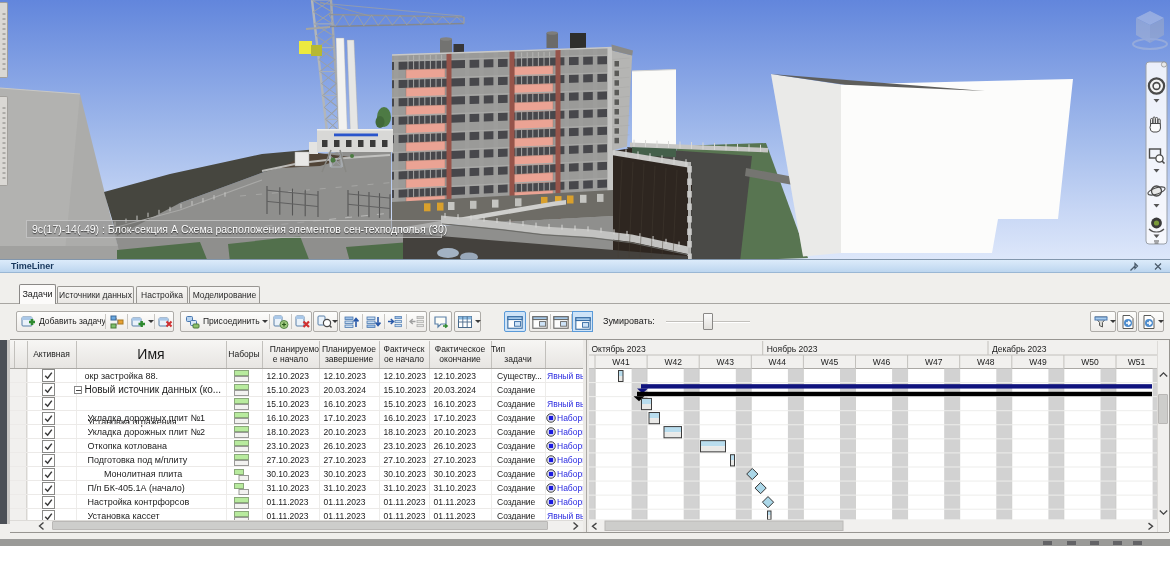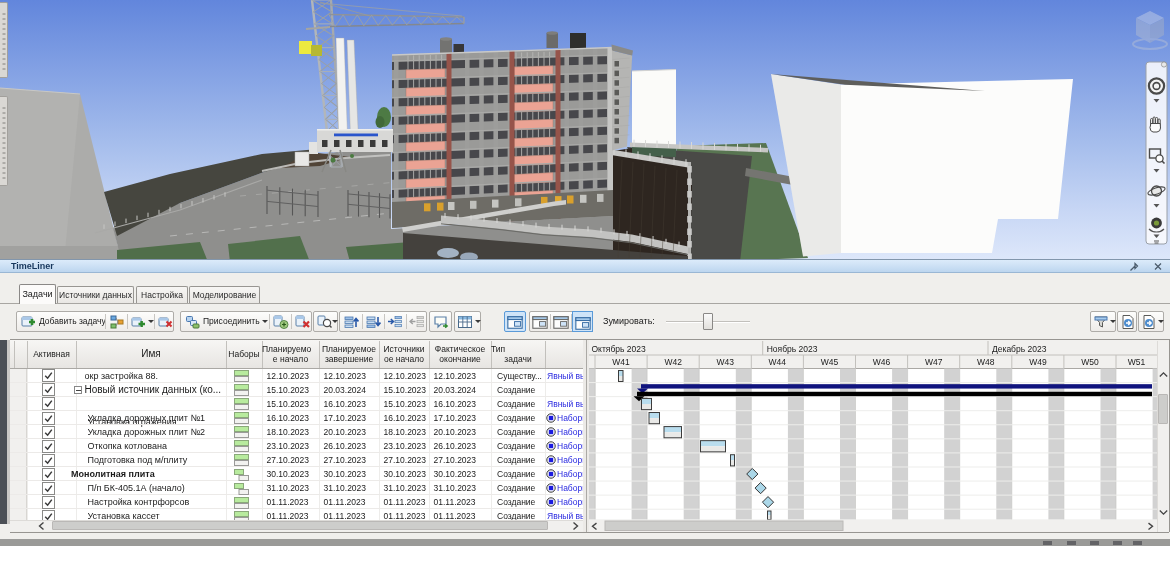--- a/index.html
+++ b/index.html
@@ -271,20 +271,21 @@
       <ellipse cx="384" cy="117" rx="7" ry="10" fill="#4d7a44"></ellipse>
       <ellipse cx="380" cy="122" rx="4.5" ry="6" fill="#41693a"></ellipse>
       <rect x="295" y="152" width="14" height="14" fill="#e8e8e6" stroke="#b0b0ae" stroke-width="0.5"></rect>
       <line x1="622" y1="160" x2="618" y2="258" stroke="#453e34" stroke-width="0.8" opacity="0.55"></line>
       <line x1="633" y1="162" x2="629" y2="258" stroke="#453e34" stroke-width="0.8" opacity="0.55"></line>
       <line x1="644" y1="164" x2="640" y2="258" stroke="#453e34" stroke-width="0.8" opacity="0.55"></line>
       <line x1="655" y1="166" x2="651" y2="258" stroke="#453e34" stroke-width="0.8" opacity="0.55"></line>
       <line x1="666" y1="168" x2="662" y2="258" stroke="#453e34" stroke-width="0.8" opacity="0.55"></line>
       <line x1="677" y1="170" x2="673" y2="258" stroke="#453e34" stroke-width="0.8" opacity="0.55"></line>
     </svg>
+<div style="position:absolute;left:26px;top:219.5px;width:416px;height:18.5px;background:rgba(150,150,150,0.62);border:1px solid rgba(215,215,215,0.6);color:#fff;font-size:10.5px;line-height:16.5px;padding-left:5px;white-space:nowrap;text-shadow:0 1px 1px rgba(40,40,40,0.9);">9с(17)-14(-49) : Блок-секция А Схема расположения элементов сен-техподполья (30)</div>
     <div style="position:absolute;left:0;top:2px;width:8px;height:76px;background:#dad8d4;border:1px solid #a2a09c;border-left:none;border-radius:0 2px 2px 0;"></div>
     <div style="position:absolute;left:0;top:96px;width:8px;height:90px;background:#dad8d4;border:1px solid #a2a09c;border-left:none;border-radius:0 2px 2px 0;"></div>
     <svg width="8" height="184" viewBox="0 0 8 184" style="position:absolute;left:0;top:2px">
       <g stroke="#6a6a66" stroke-width="0.8">
         <line x1="2.5" y1="12" x2="5.5" y2="12"></line>
         <line x1="2.5" y1="17" x2="5.5" y2="17"></line>
         <line x1="2.5" y1="22" x2="5.5" y2="22"></line>
         <line x1="2.5" y1="27" x2="5.5" y2="27"></line>
         <line x1="2.5" y1="32" x2="5.5" y2="32"></line>
         <line x1="2.5" y1="37" x2="5.5" y2="37"></line>
@@ -518,31 +519,31 @@
 <div style="position:absolute;left:0;top:340px;width:7px;height:184px;background:#4b4f55;"></div>
     <div style="position:absolute;left:7px;top:340px;width:3px;height:184px;background:#c9c7c4;"></div>
     <div style="position:absolute;left:10px;top:339px;width:1159px;height:1px;background:#979591;"></div>
     <div style="position:absolute;left:10px;top:531.5px;width:1159px;height:1px;background:#979591;"></div>
     <div style="position:absolute;left:1168.5px;top:339px;width:1px;height:193px;background:#979591;"></div>
     <div style="position:absolute;left:10px;top:340.0px;width:573px;height:28.5px;background:linear-gradient(#f7f6f4,#e7e5e2);border-bottom:1px solid #aaa8a4;"></div>
     <div style="position:absolute;left:27px;top:341.0px;width:1px;height:26.5px;background:#c2c0bc;"></div>
     <div style="position:absolute;left:76px;top:341.0px;width:1px;height:26.5px;background:#c2c0bc;"></div>
     <div style="position:absolute;left:27px;top:349.0px;width:49px;height:10.5px;line-height:10.5px;text-align:center;font-size:8.5px;color:#1a1a1a;">Активная</div>
     <div style="position:absolute;left:226px;top:341.0px;width:1px;height:26.5px;background:#c2c0bc;"></div>
-    <div style="position:absolute;left:76px;top:349.0px;width:150px;height:10.5px;line-height:10.5px;text-align:center;font-size:10px;color:#1a1a1a;">Имя</div>
+    <div style="position:absolute;left:76px;top:349.0px;width:150px;height:10.5px;line-height:10.5px;text-align:center;font-size:14px;color:#1a1a1a;">Имя</div>
     <div style="position:absolute;left:262px;top:341.0px;width:1px;height:26.5px;background:#c2c0bc;"></div>
     <div style="position:absolute;left:226px;top:349.0px;width:36px;height:10.5px;line-height:10.5px;text-align:center;font-size:8.5px;color:#1a1a1a;">Наборы</div>
     <div style="position:absolute;left:319px;top:341.0px;width:1px;height:26.5px;background:#c2c0bc;"></div>
-    <div style="position:absolute;left:262px;top:343.8px;width:57px;height:10.5px;line-height:10.5px;text-align:left;font-size:8.5px;color:#1a1a1a;">Планируемо</div>
+    <div style="position:absolute;left:262px;top:343.8px;width:57px;height:10.5px;line-height:10.5px;text-align:right;font-size:8.5px;color:#1a1a1a;">Планируемо</div>
     <div style="position:absolute;left:262px;top:354.2px;width:57px;height:10.5px;line-height:10.5px;text-align:center;font-size:8.5px;color:#1a1a1a;">е начало</div>
     <div style="position:absolute;left:379px;top:341.0px;width:1px;height:26.5px;background:#c2c0bc;"></div>
     <div style="position:absolute;left:319px;top:343.8px;width:60px;height:10.5px;line-height:10.5px;text-align:center;font-size:8.5px;color:#1a1a1a;">Планируемое</div>
     <div style="position:absolute;left:319px;top:354.2px;width:60px;height:10.5px;line-height:10.5px;text-align:center;font-size:8.5px;color:#1a1a1a;">завершение</div>
     <div style="position:absolute;left:429px;top:341.0px;width:1px;height:26.5px;background:#c2c0bc;"></div>
-    <div style="position:absolute;left:379px;top:343.8px;width:50px;height:10.5px;line-height:10.5px;text-align:center;font-size:8.5px;color:#1a1a1a;">Источники</div>
+    <div style="position:absolute;left:379px;top:343.8px;width:50px;height:10.5px;line-height:10.5px;text-align:center;font-size:8.5px;color:#1a1a1a;">Фактическ</div>
     <div style="position:absolute;left:379px;top:354.2px;width:50px;height:10.5px;line-height:10.5px;text-align:center;font-size:8.5px;color:#1a1a1a;">ое начало</div>
     <div style="position:absolute;left:491px;top:341.0px;width:1px;height:26.5px;background:#c2c0bc;"></div>
     <div style="position:absolute;left:429px;top:343.8px;width:62px;height:10.5px;line-height:10.5px;text-align:center;font-size:8.5px;color:#1a1a1a;">Фактическое</div>
     <div style="position:absolute;left:429px;top:354.2px;width:62px;height:10.5px;line-height:10.5px;text-align:center;font-size:8.5px;color:#1a1a1a;">окончание</div>
     <div style="position:absolute;left:545px;top:341.0px;width:1px;height:26.5px;background:#c2c0bc;"></div>
     <div style="position:absolute;left:491px;top:343.8px;width:54px;height:10.5px;line-height:10.5px;text-align:left;font-size:8.5px;color:#1a1a1a;">Тип</div>
     <div style="position:absolute;left:491px;top:354.2px;width:54px;height:10.5px;line-height:10.5px;text-align:center;font-size:8.5px;color:#1a1a1a;">задачи</div>
     <div style="position:absolute;left:10px;top:368.5px;width:573px;height:151.1px;background:#fff;"></div>
     <div style="position:absolute;left:14px;top:368.5px;width:1px;height:151.1px;background:#e0deda;"></div>
     <div style="position:absolute;left:14px;top:341.0px;width:1px;height:26.5px;background:#c2c0bc;"></div>
@@ -693,21 +694,21 @@
         <circle cx="5" cy="5" r="4.2" fill="#fff" stroke="#333" stroke-width="1"></circle>
         <rect x="2.8" y="2.8" width="4.4" height="4.4" fill="#1a1ae0"></rect>
       </svg>
       <div style="position:absolute;left:547px;top:84.42px;width:36px;height:14.07px;line-height:14.07px;font-size:8.5px;color:#2a2ae0;overflow:hidden;white-space:nowrap;">Наборы п</div>
       <div style="position:absolute;left:0;top:111.56px;width:573px;height:1px;background:#eceae8;"></div>
       <div style="position:absolute;left:31.5px;top:99.29px;width:13px;height:13px;background:#fff;border:1px solid #8a8a88;">
         <svg width="11" height="11" viewBox="0 0 11 11" style="display:block">
           <polyline points="2.2,5.8 4.6,8.2 8.8,2.6" stroke="#3a3a3a" stroke-width="1.5" fill="none"></polyline>
         </svg>
       </div>
-      <div style="position:absolute;left:61px;top:98.49px;height:14.07px;line-height:14.07px;font-size:9px;font-weight:bold;color:#1a1a1a;white-space:nowrap;width:142px;overflow:hidden;">Монолитная плита</div>
+      <div style="position:absolute;left:94px;top:98.49px;height:14.07px;line-height:14.07px;font-size:9px;font-weight:normal;color:#1a1a1a;white-space:nowrap;width:142px;overflow:hidden;">Монолитная плита</div>
       <svg width="15" height="12" viewBox="0 0 15 12" style="position:absolute;left:223.5px;top:100.0px">
         <rect x="0.5" y="0.5" width="9" height="5" fill="#b8eb9e" stroke="#8aa87a"></rect>
         <rect x="5" y="6.5" width="9.5" height="5" fill="#f2f2f0" stroke="#9a9a98"></rect>
       </svg>
       <div style="position:absolute;left:256.5px;top:98.49px;height:14.07px;line-height:14.07px;font-size:8.5px;color:#1a1a1a;white-space:nowrap;">30.10.2023</div>
       <div style="position:absolute;left:313.5px;top:98.49px;height:14.07px;line-height:14.07px;font-size:8.5px;color:#1a1a1a;white-space:nowrap;">30.10.2023</div>
       <div style="position:absolute;left:373.5px;top:98.49px;height:14.07px;line-height:14.07px;font-size:8.5px;color:#1a1a1a;white-space:nowrap;">30.10.2023</div>
       <div style="position:absolute;left:423.5px;top:98.49px;height:14.07px;line-height:14.07px;font-size:8.5px;color:#1a1a1a;white-space:nowrap;">30.10.2023</div>
       <div style="position:absolute;left:487px;top:98.49px;height:14.07px;line-height:14.07px;font-size:8.5px;color:#1a1a1a;white-space:nowrap;">Создание</div>
       <svg width="10" height="10" viewBox="0 0 10 10" style="position:absolute;left:536px;top:100.49px">

